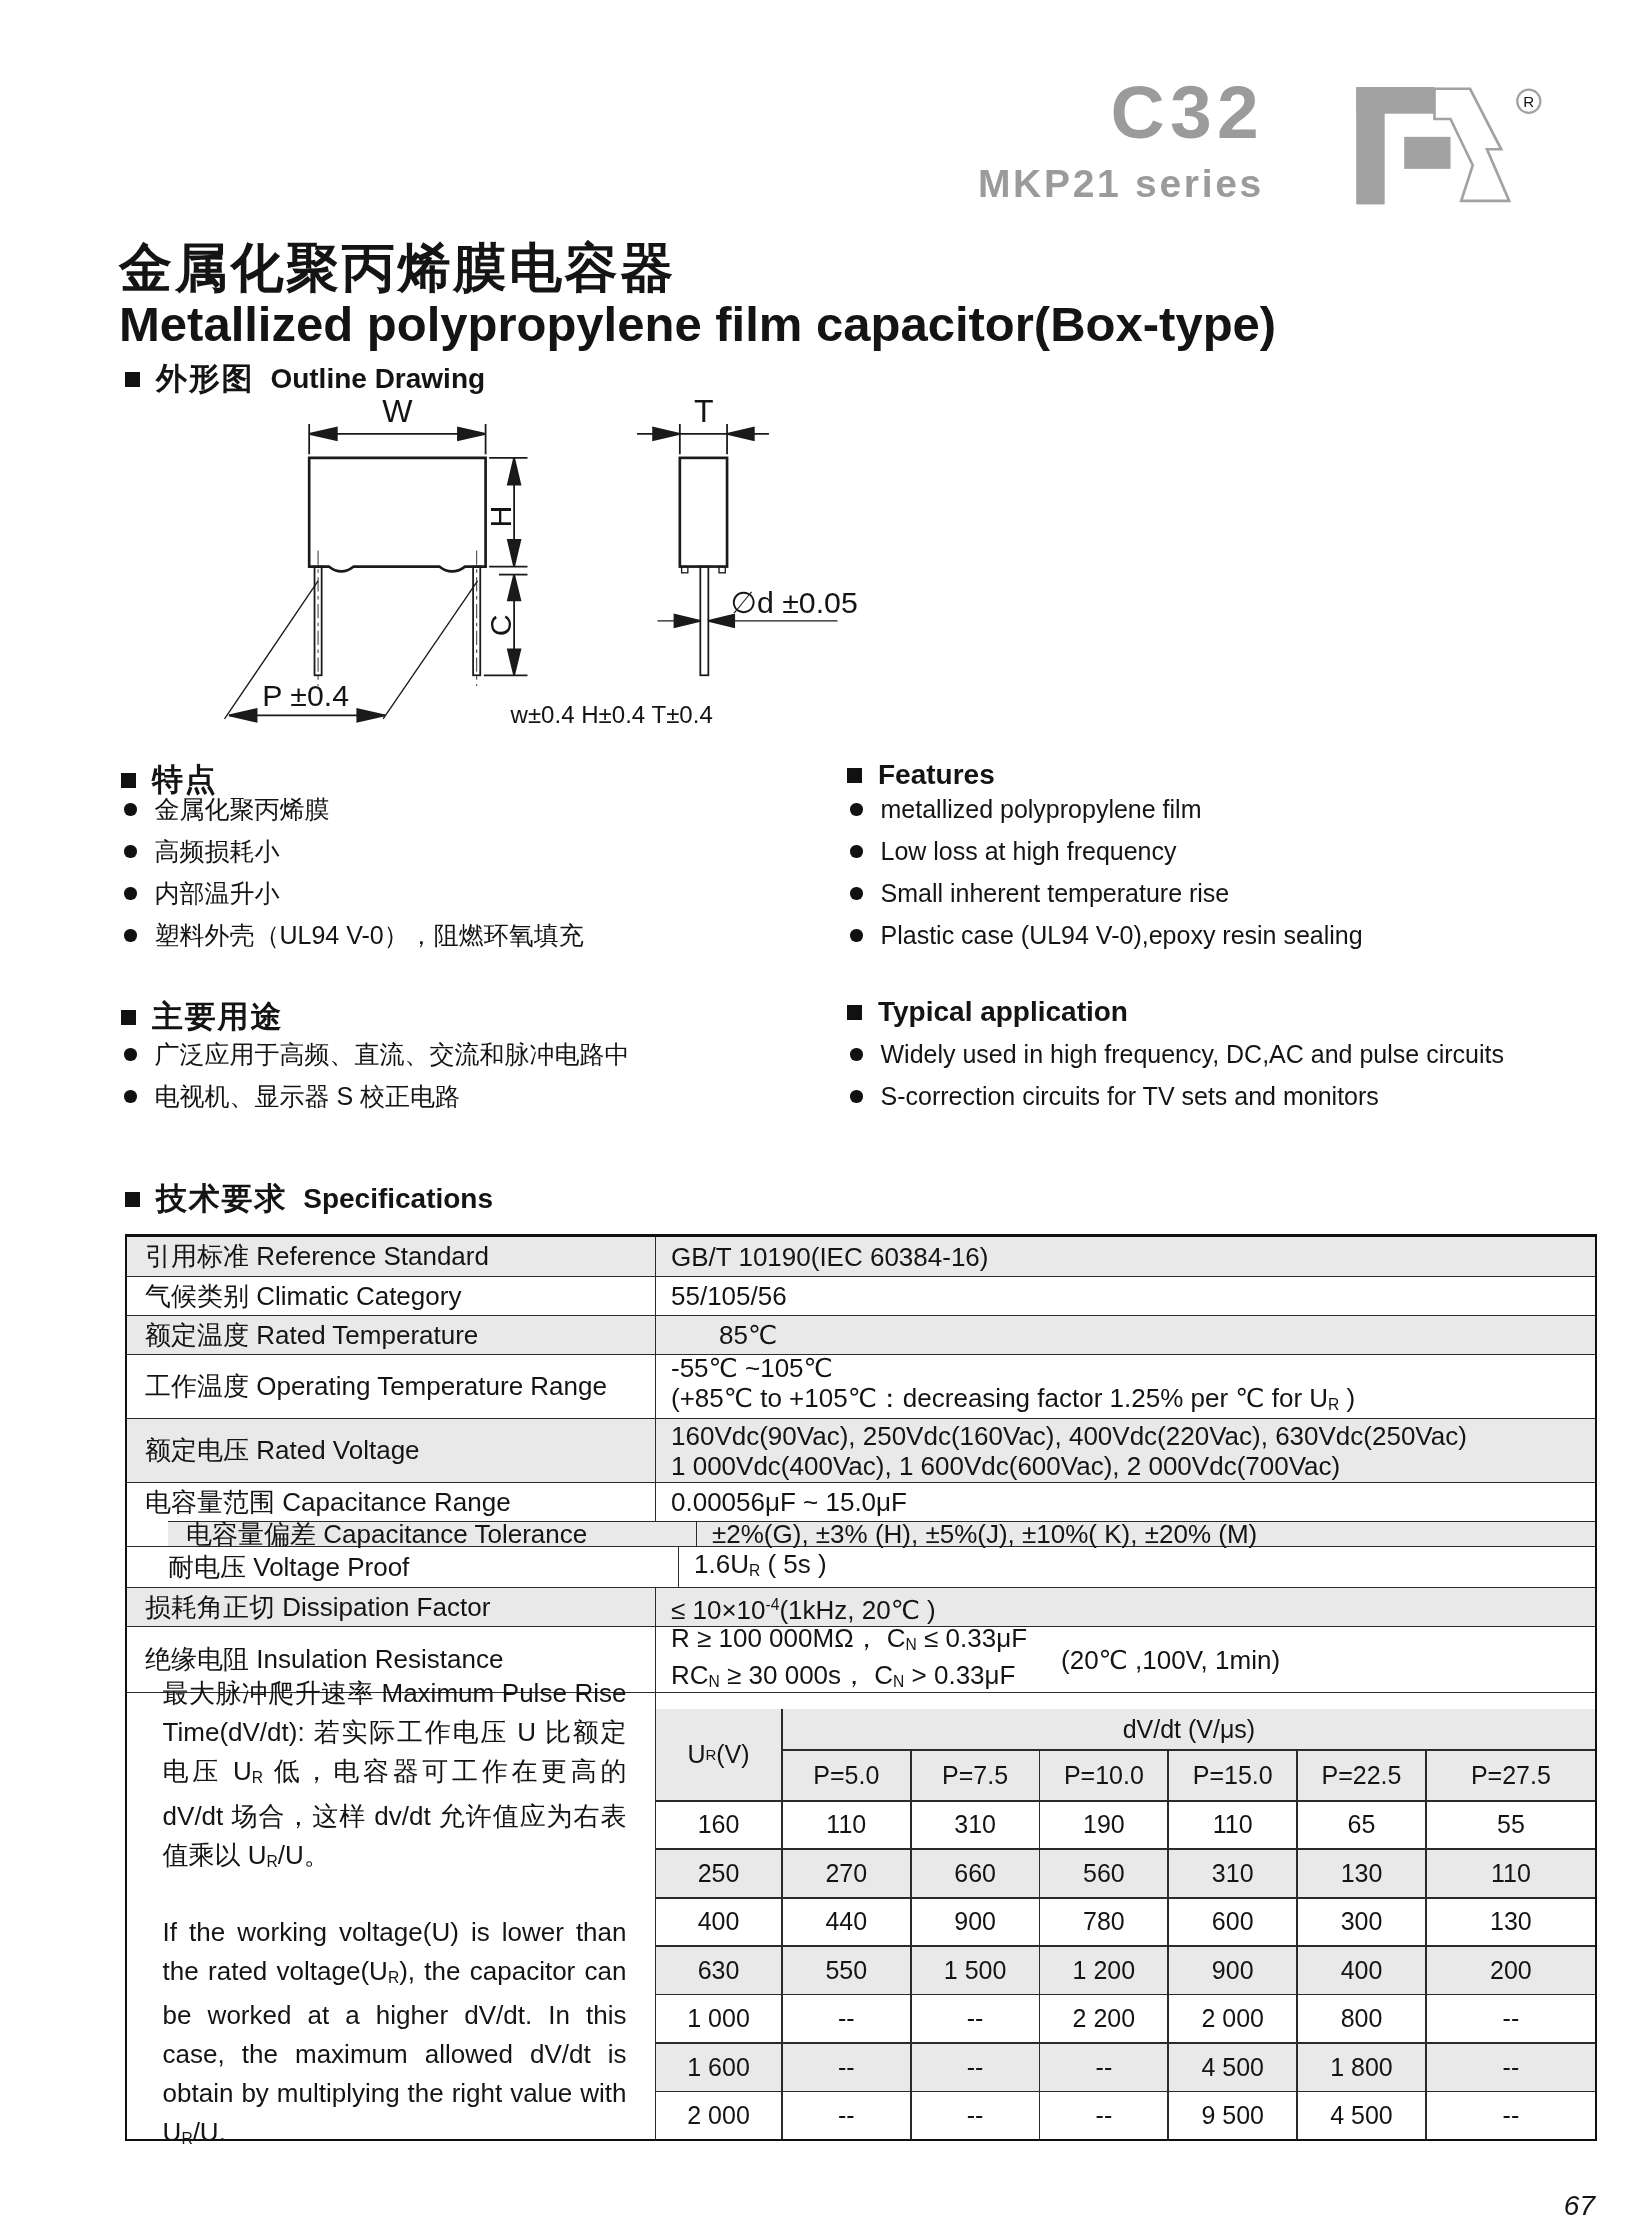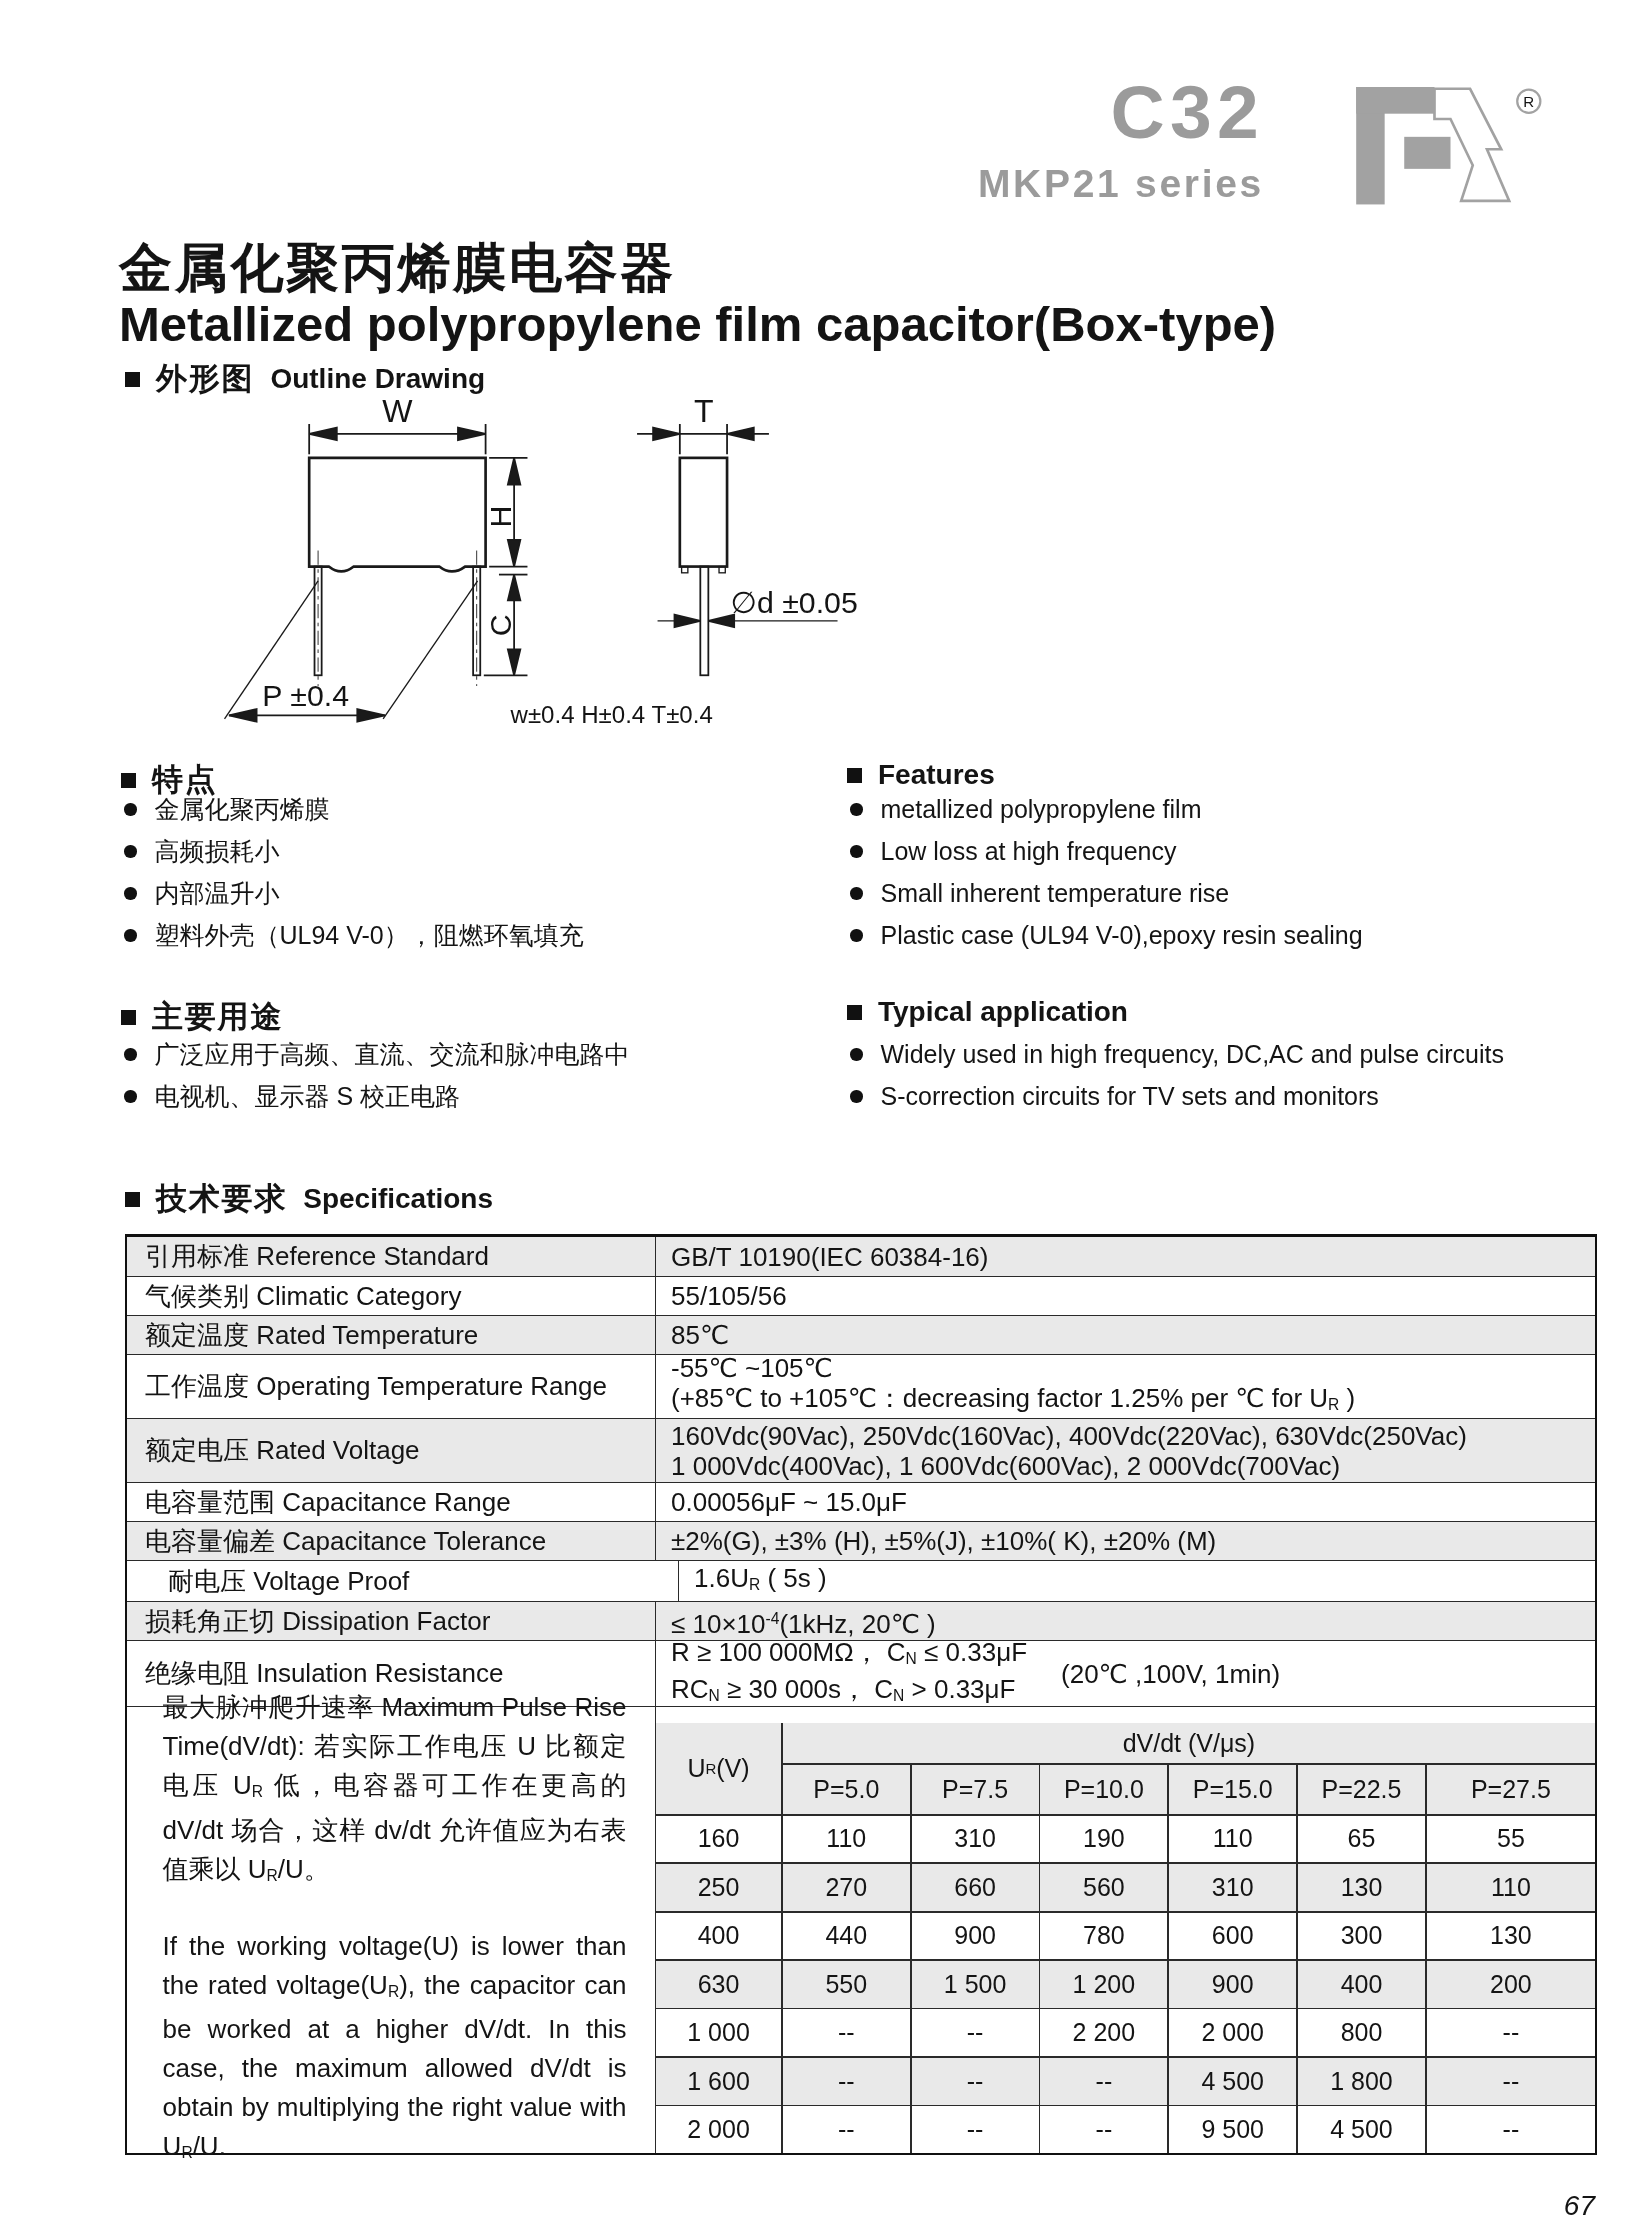--- a/index.html
+++ b/index.html
@@ -232,21 +232,21 @@
           <div class="spec-value">
             <div>GB/T 10190(IEC 60384-16)</div>
           </div>
         </div>
         <div class="spec-row" style="height: 39px;">
           <div class="spec-label">气候类别 Climatic Category</div>
           <div class="spec-value">
             <div>55/105/56</div>
           </div>
         </div>
-        <div class="spec-row shade" style="height: 39px;">
+        <div class="spec-row shade" style="height: 39px; gap: 48px;">
           <div class="spec-label">额定温度 Rated Temperature</div>
           <div class="spec-value">
             <div>85℃</div>
           </div>
         </div>
         <div class="spec-row" style="height: 64px;">
           <div class="spec-label">工作温度 Operating Temperature Range</div>
           <div class="spec-value">
             <div>-55℃ ~105℃<br>(+85℃ to +105℃：decreasing factor 1.25% per ℃ for U<sub>R</sub> )</div>
           </div>
@@ -256,21 +256,21 @@
           <div class="spec-value">
             <div>160Vdc(90Vac), 250Vdc(160Vac), 400Vdc(220Vac), 630Vdc(250Vac)<br>1 000Vdc(400Vac), 1 600Vdc(600Vac), 2 000Vdc(700Vac)</div>
           </div>
         </div>
         <div class="spec-row" style="height: 39px;">
           <div class="spec-label">电容量范围 Capacitance Range</div>
           <div class="spec-value">
             <div>0.00056μF ~ 15.0μF</div>
           </div>
         </div>
-        <div class="spec-row shade" style="height: 39px;">
+        <div class="spec-row shade" style="height: 25px; margin-left: 41px;">
           <div class="spec-label">电容量偏差 Capacitance Tolerance</div>
           <div class="spec-value">
             <div>±2%(G), ±3% (H), ±5%(J), ±10%( K), ±20% (M)</div>
           </div>
         </div>
         <div class="spec-row" style="height: 41px; padding-left: 23px;">
           <div class="spec-label">耐电压 Voltage Proof</div>
           <div class="spec-value">
             <div>1.6U<sub>R</sub> ( 5s )</div>
           </div>

